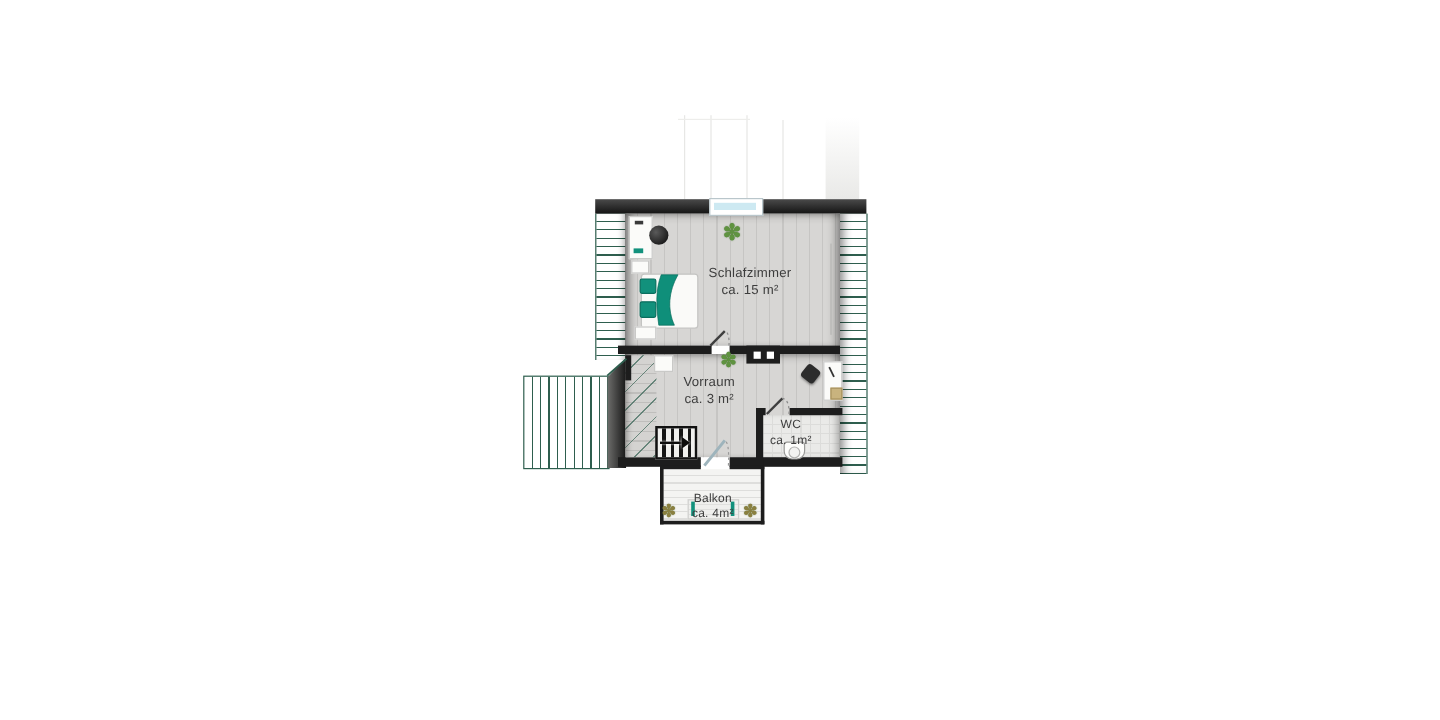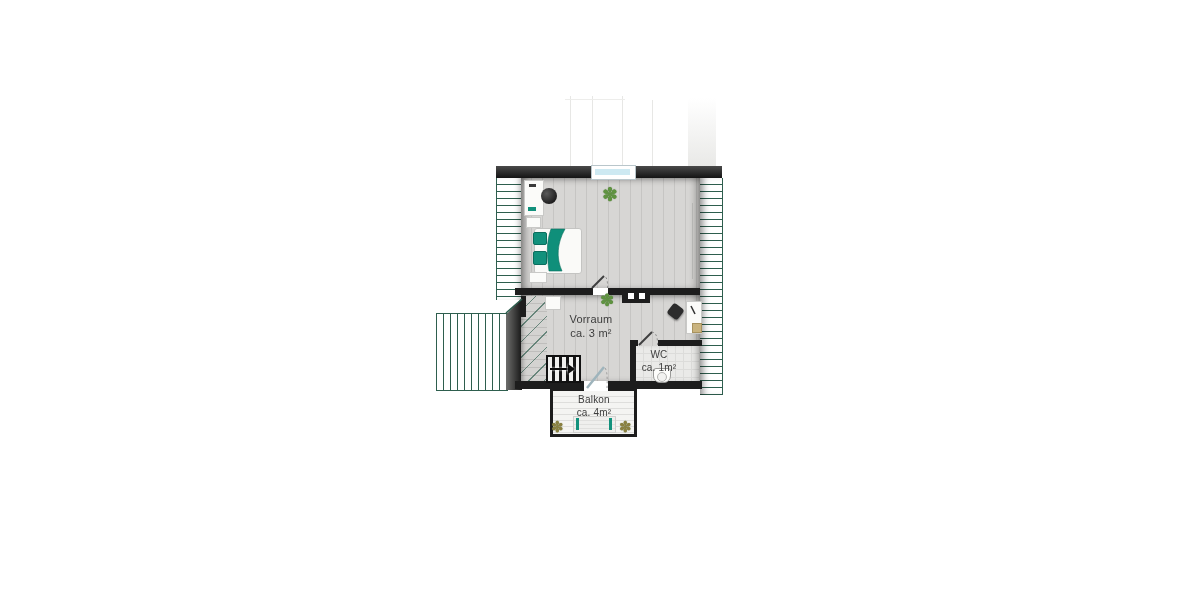--- a/index.html
+++ b/index.html
@@ -167,26 +167,30 @@
     <path d="M592,288 L604,276" stroke="#3f3f3f" stroke-width="2" fill="none"></path>
     <path d="M607.5,288 Q608,277 604,276" stroke="#8a8a8a" stroke-width="1" stroke-dasharray="2 2.5" fill="none"></path>
     <path d="M639,345 L652,332" stroke="#3f3f3f" stroke-width="2" fill="none"></path>
     <path d="M657.5,345 Q658,333 652,332" stroke="#8a8a8a" stroke-width="1" stroke-dasharray="2 2.5" fill="none"></path>
     <path d="M587,388 L604,367" stroke="#9eb4bc" stroke-width="2.5" fill="none"></path>
     <path d="M607,388 Q608,369 604,367" stroke="#999" stroke-width="1" stroke-dasharray="2 2.5" fill="none"></path>
     <path d="M506,313 L522,299" stroke="#2e5e4e" stroke-width="1.5" fill="none"></path>
     <path d="M691,306 L695,314" stroke="#333" stroke-width="1.5" fill="none"></path>
   </svg>
 
+  <div class="abs label lbl-11" style="left:565px;top:221px;width:120px;">
+    <div>Schlafzimmer</div>
+    <div>ca. 15 m²</div>
+  </div>
   <div class="abs label lbl-11" style="left:545px;top:312px;width:92px;">
     <div>Vorraum</div>
     <div>ca. 3 m²</div>
   </div>
   <div class="abs label lbl-10" style="left:630px;top:348px;width:58px;">
     <div>WC</div>
     <div>ca. 1m²</div>
   </div>
-  <div class="abs label lbl-10" style="left:560px;top:393px;width:68px;text-align:center;">
+  <div class="abs label lbl-10" style="left:560px;top:409px;width:68px;text-align:center;">
     <div>Balkon</div>
     <div>ca. 4m²</div>
   </div>
 
 </div>
 
 </body></html>

